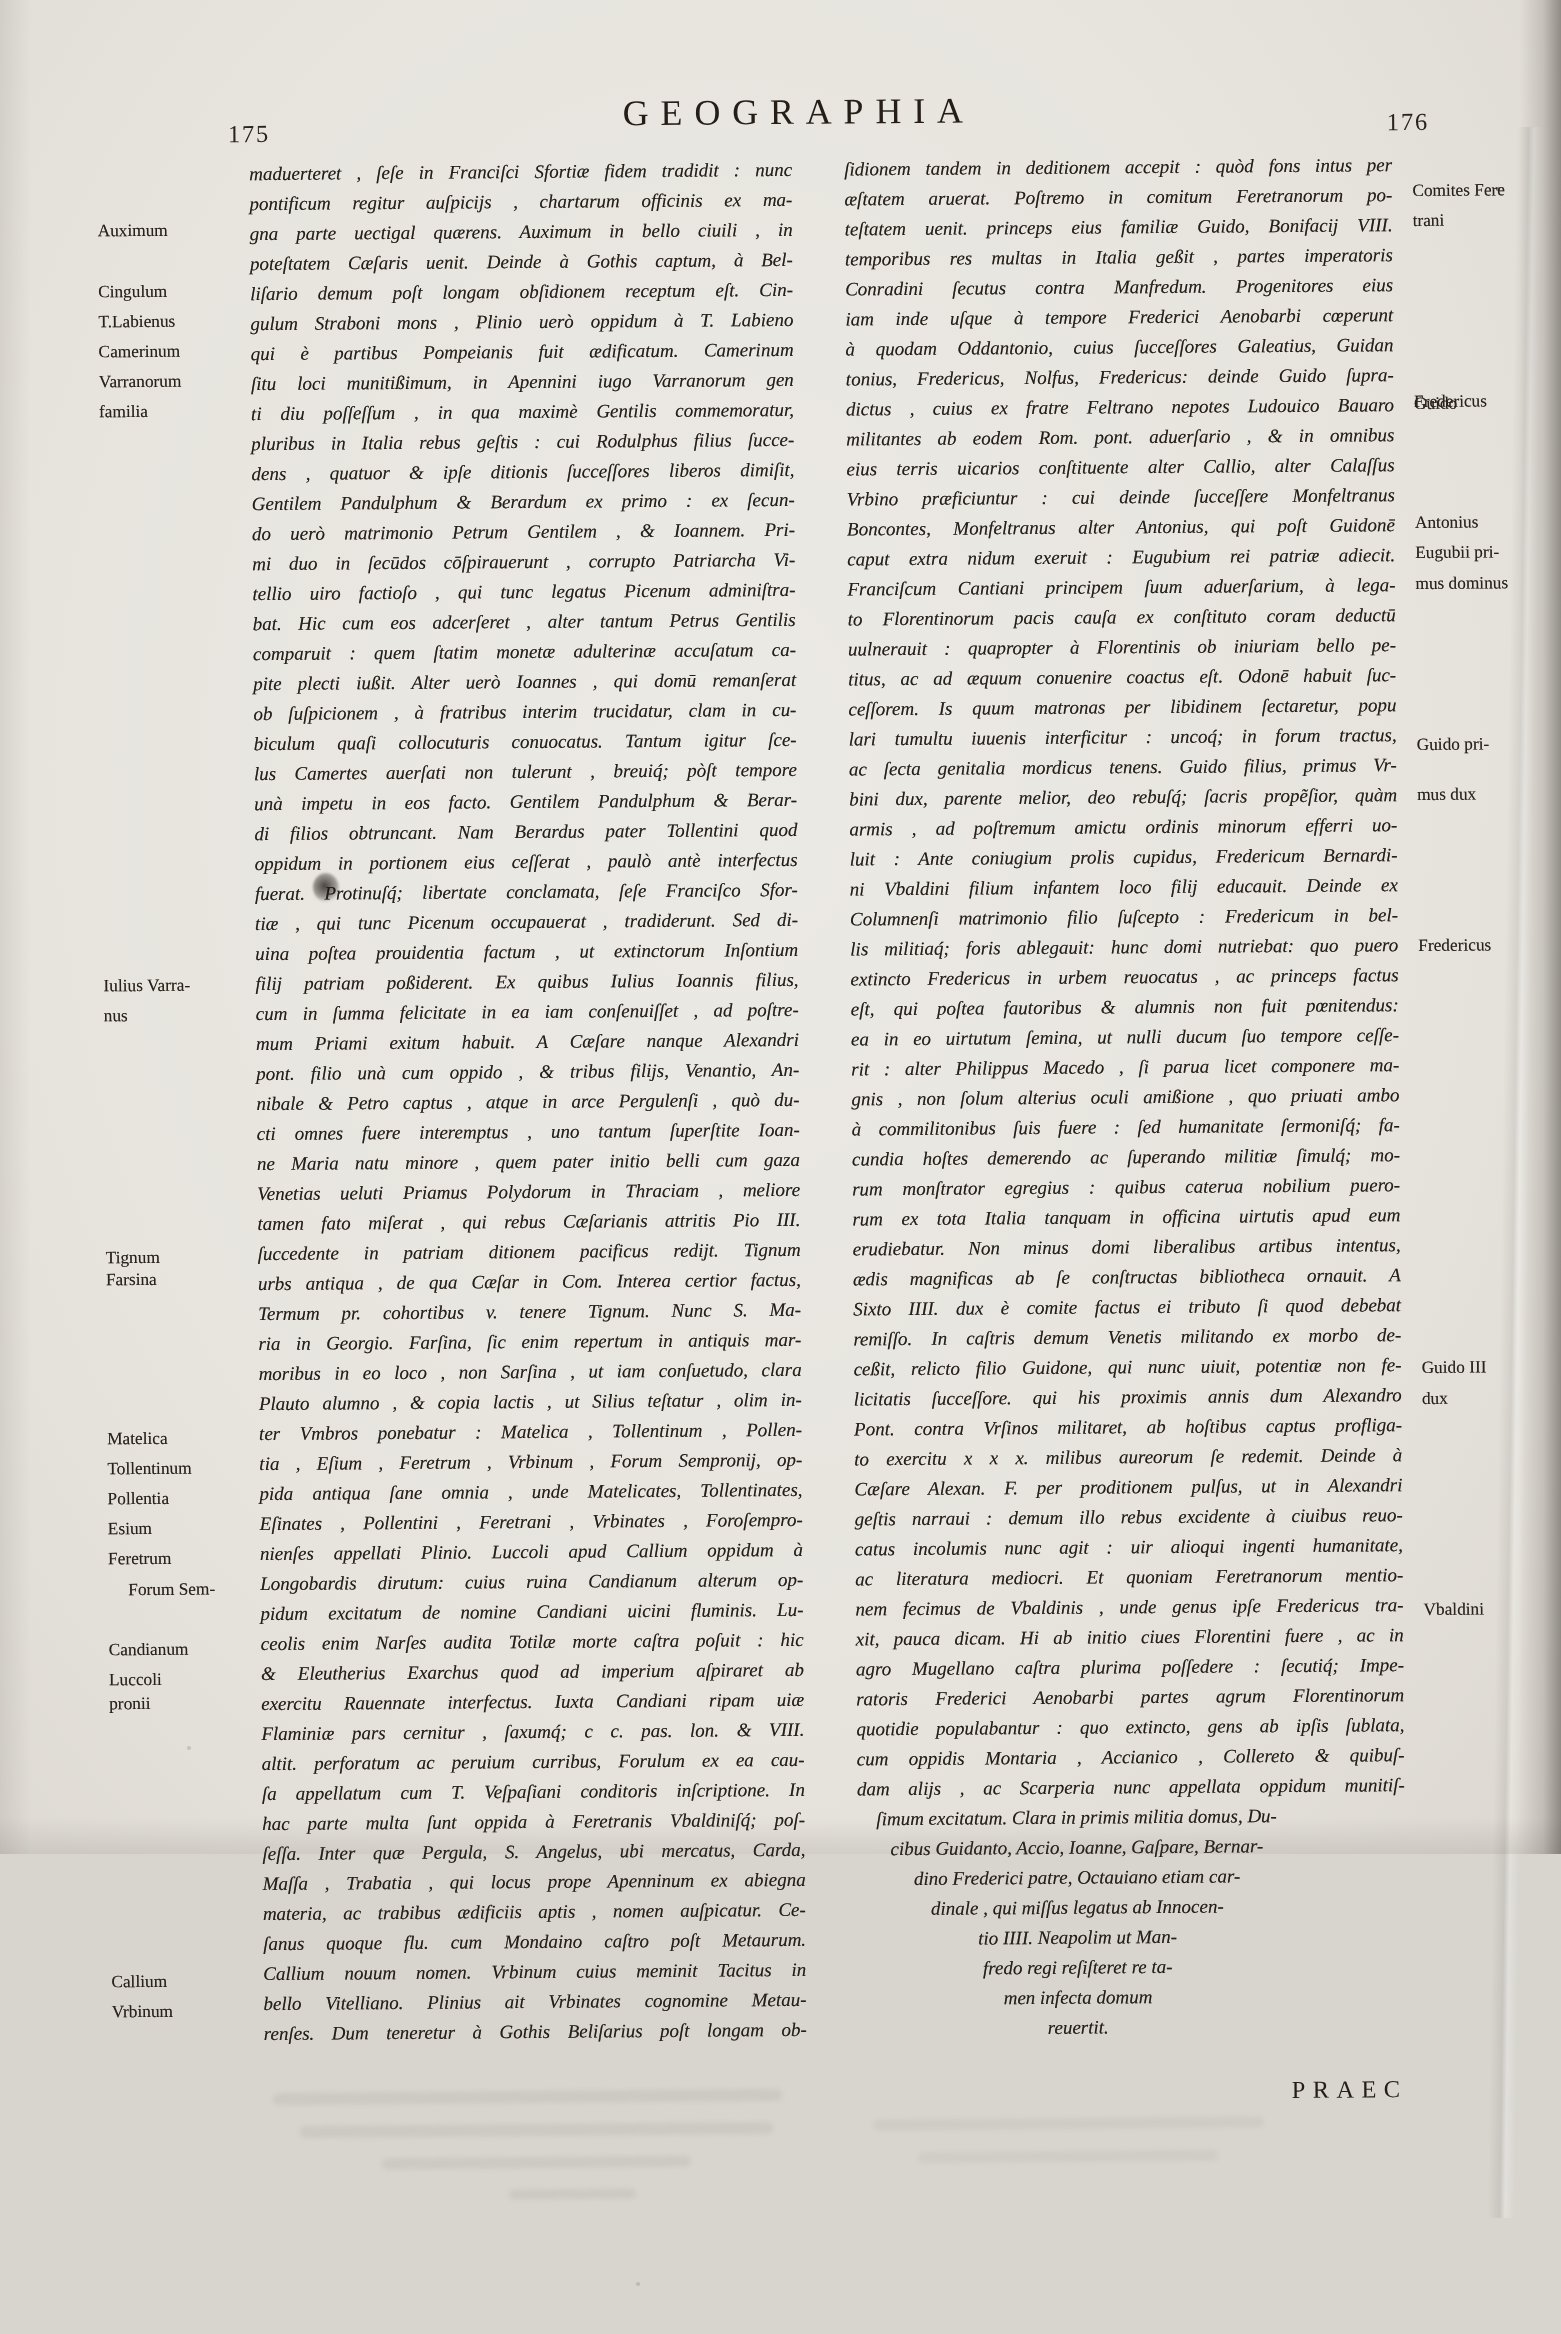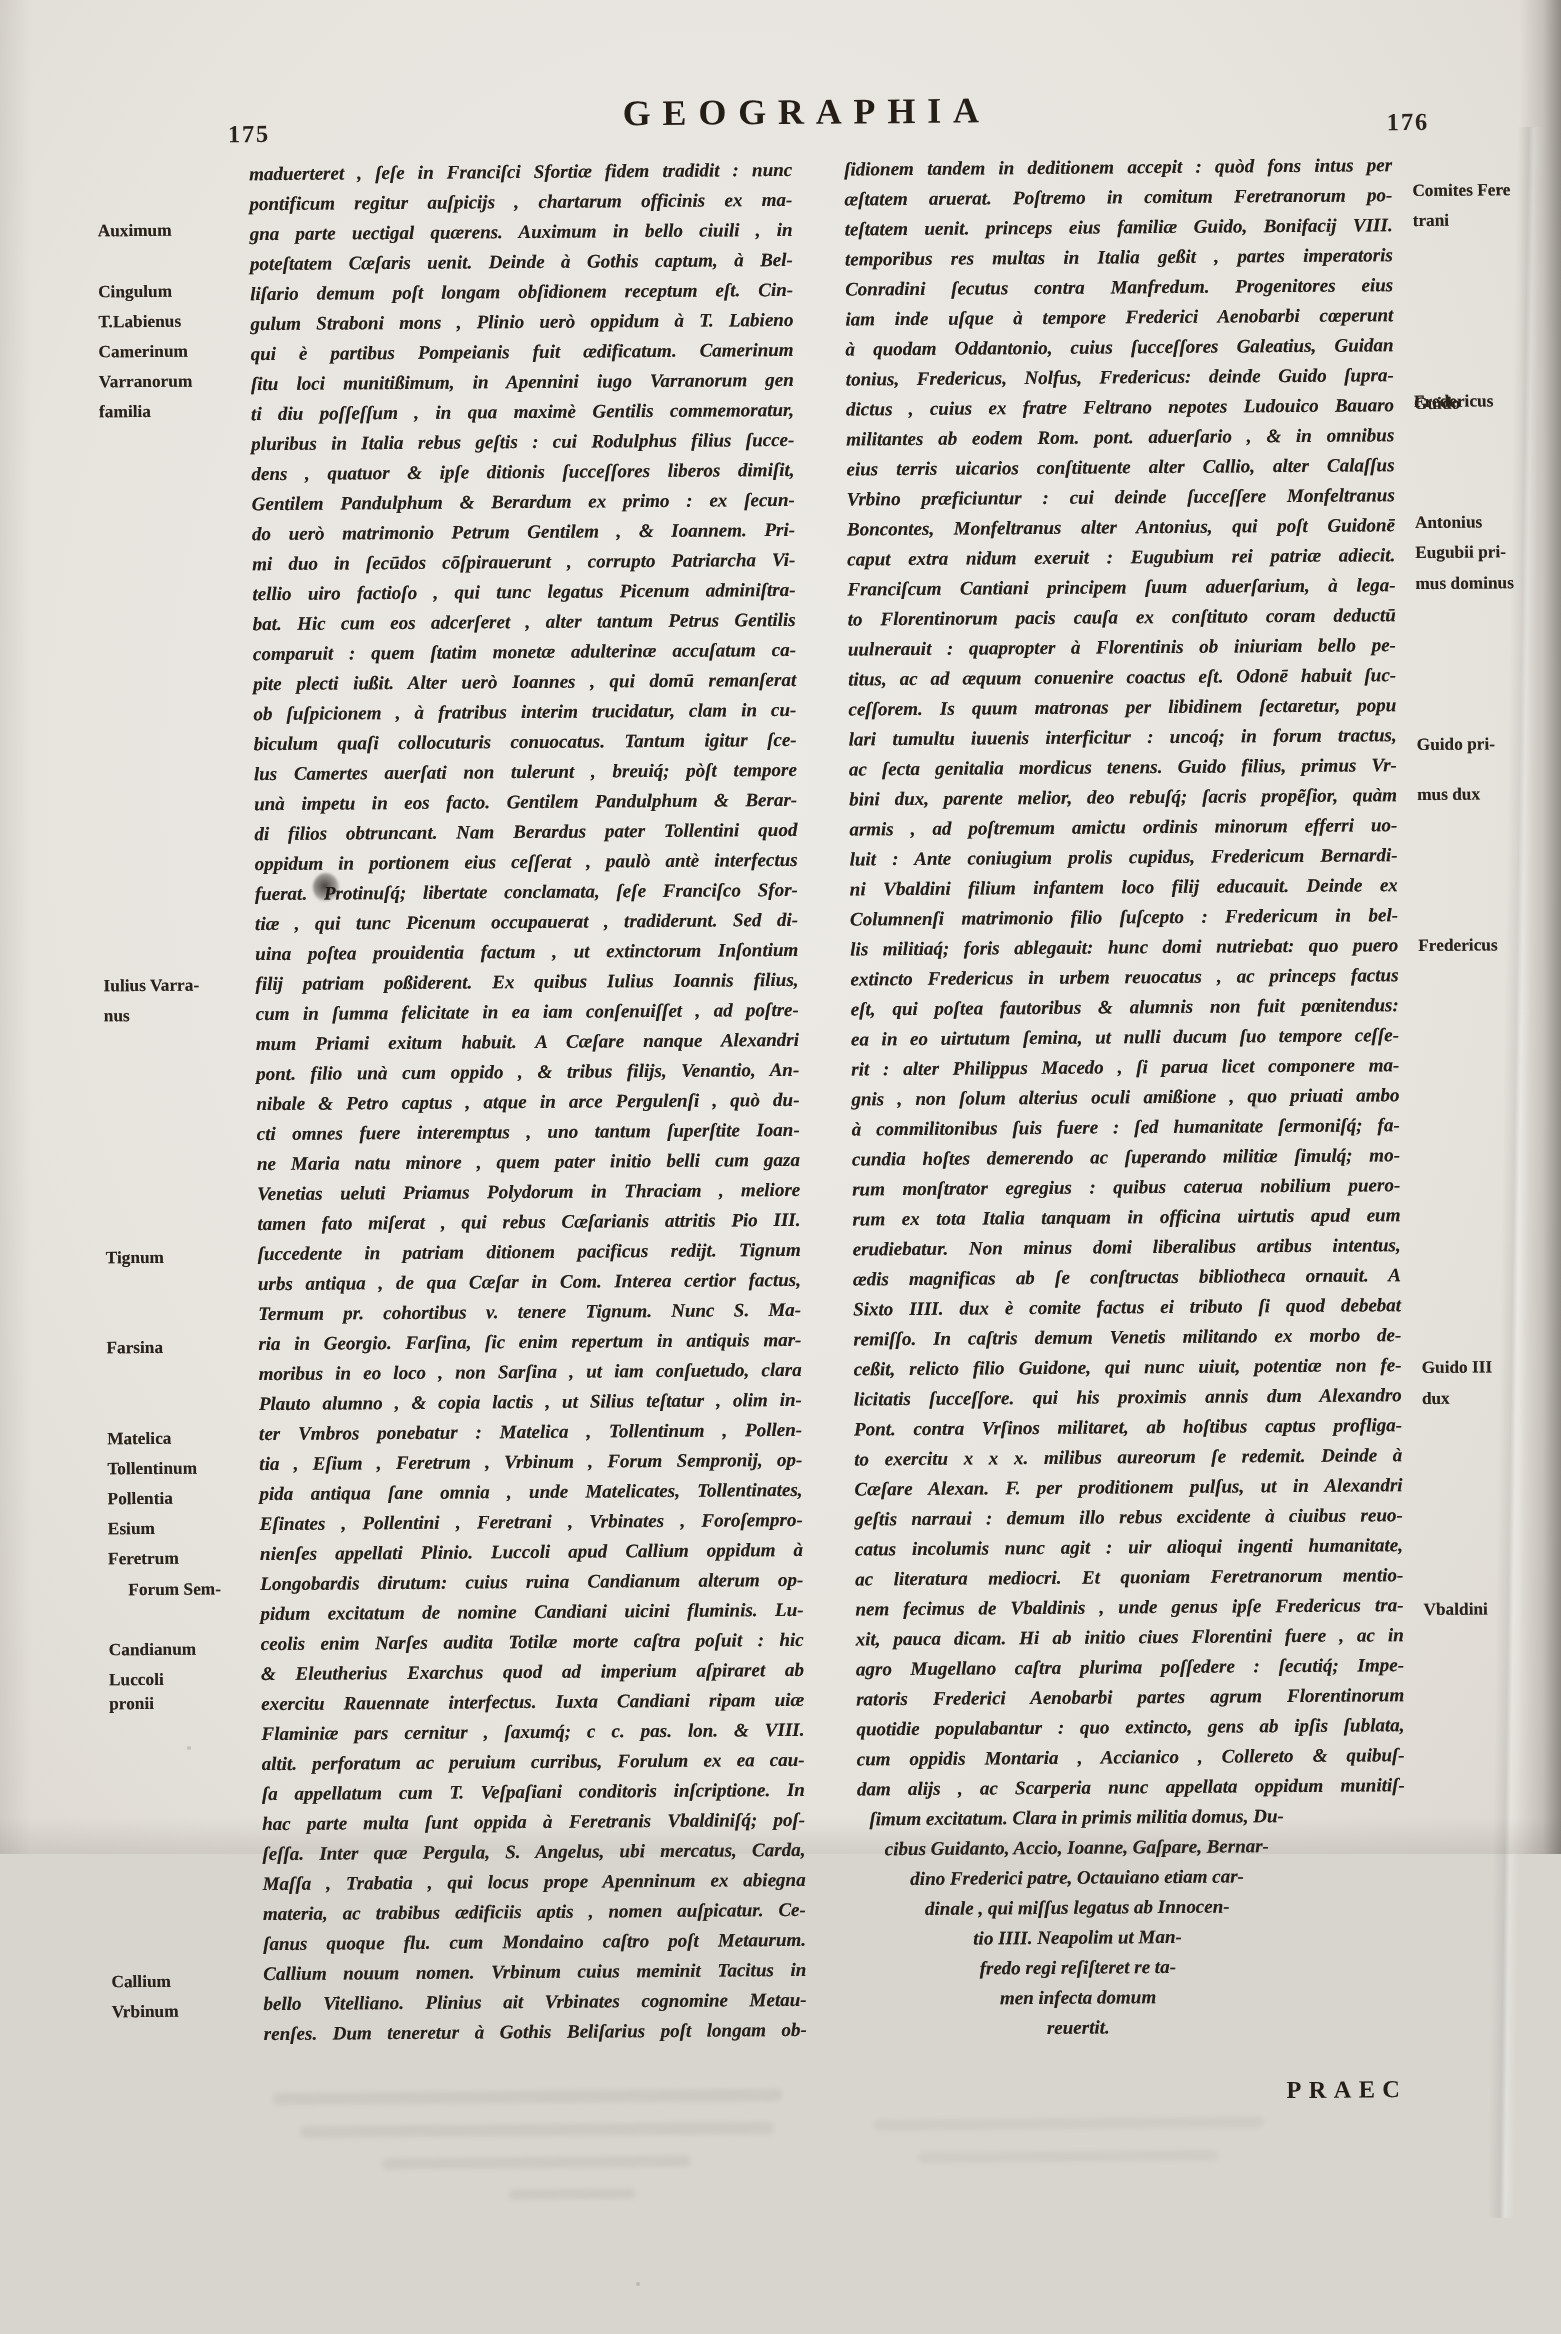--- a/index.html
+++ b/index.html
@@ -6,21 +6,20 @@
   body{
     width:1562px;height:2335px;position:relative;overflow:hidden;
     background:#d8d5cf;
     font-family:"Liberation Serif", serif;
   }
   .sheet{
     position:absolute;left:0;top:0;width:1562px;height:1854px;
     background:
       radial-gradient(ellipse 1273px 1727px at 46% 42%, #eceae5 0%, #e7e4de 55%, #ddd9d2 88%, #d3cfc8 100%);
     color:#28221b;
-    font-weight:bold;
   }
   
   .edge-right{position:absolute;right:0;top:0;width:42px;height:100%;
     background:linear-gradient(to right, rgba(70,64,56,0) 0%, rgba(70,64,56,.18) 55%, rgba(40,36,30,.45) 100%);}
   .edge-left{position:absolute;left:0;top:0;width:31px;height:100%;
     background:linear-gradient(to left, rgba(70,64,56,0) 0%, rgba(70,64,56,.10) 100%);}
   .edge-bottom{position:absolute;left:0;bottom:0;width:100%;height:36px;
     background:linear-gradient(to bottom, rgba(70,64,56,0) 0%, rgba(70,64,56,.12) 100%);}
   .wrinkle{position:absolute;left:1502px;top:127px;width:27px;height:2091px;
     background:linear-gradient(to right, rgba(0,0,0,0) 0%, rgba(0,0,0,.07) 45%, rgba(255,255,255,.25) 65%, rgba(0,0,0,0) 100%);
@@ -73,21 +72,21 @@
     <div class="notes leftnotes" id="left-notes">
         <div class="note-line" style="top: 60px;">Auximum</div>
         <div class="note-line" style="top: 121px;">Cingulum</div>
         <div class="note-line" style="top: 151px;">T.Labienus</div>
         <div class="note-line" style="top: 181px;">Camerinum</div>
         <div class="note-line" style="top: 211px;">Varranorum</div>
         <div class="note-line" style="top: 241px;">familia</div>
         <div class="note-line" style="top: 815px;">Iulius Varra-</div>
         <div class="note-line" style="top: 845px;">nus</div>
         <div class="note-line" style="top: 1087px;">Tignum</div>
-        <div class="note-line" style="top: 1177px; text-align: center;">Farsina</div>
+        <div class="note-line" style="top: 1109px; text-align: center;">Farsina</div>
         <div class="note-line" style="top: 1268px;">Matelica</div>
         <div class="note-line" style="top: 1298px;">Tollentinum</div>
         <div class="note-line" style="top: 1328px;">Pollentia</div>
         <div class="note-line" style="top: 1358px;">Esium</div>
         <div class="note-line" style="top: 1388px;">Feretrum</div>
         <div class="note-line" style="top: 1419px; margin-left: 20px;">Forum Sem-</div>
         <div class="note-line" style="top: 1533px;">pronii</div>
         <div class="note-line" style="top: 1479px;">Candianum</div>
         <div class="note-line" style="top: 1509px; text-align: right;">Luccoli</div>
         <div class="note-line" style="top: 1811px;">Callium</div>

